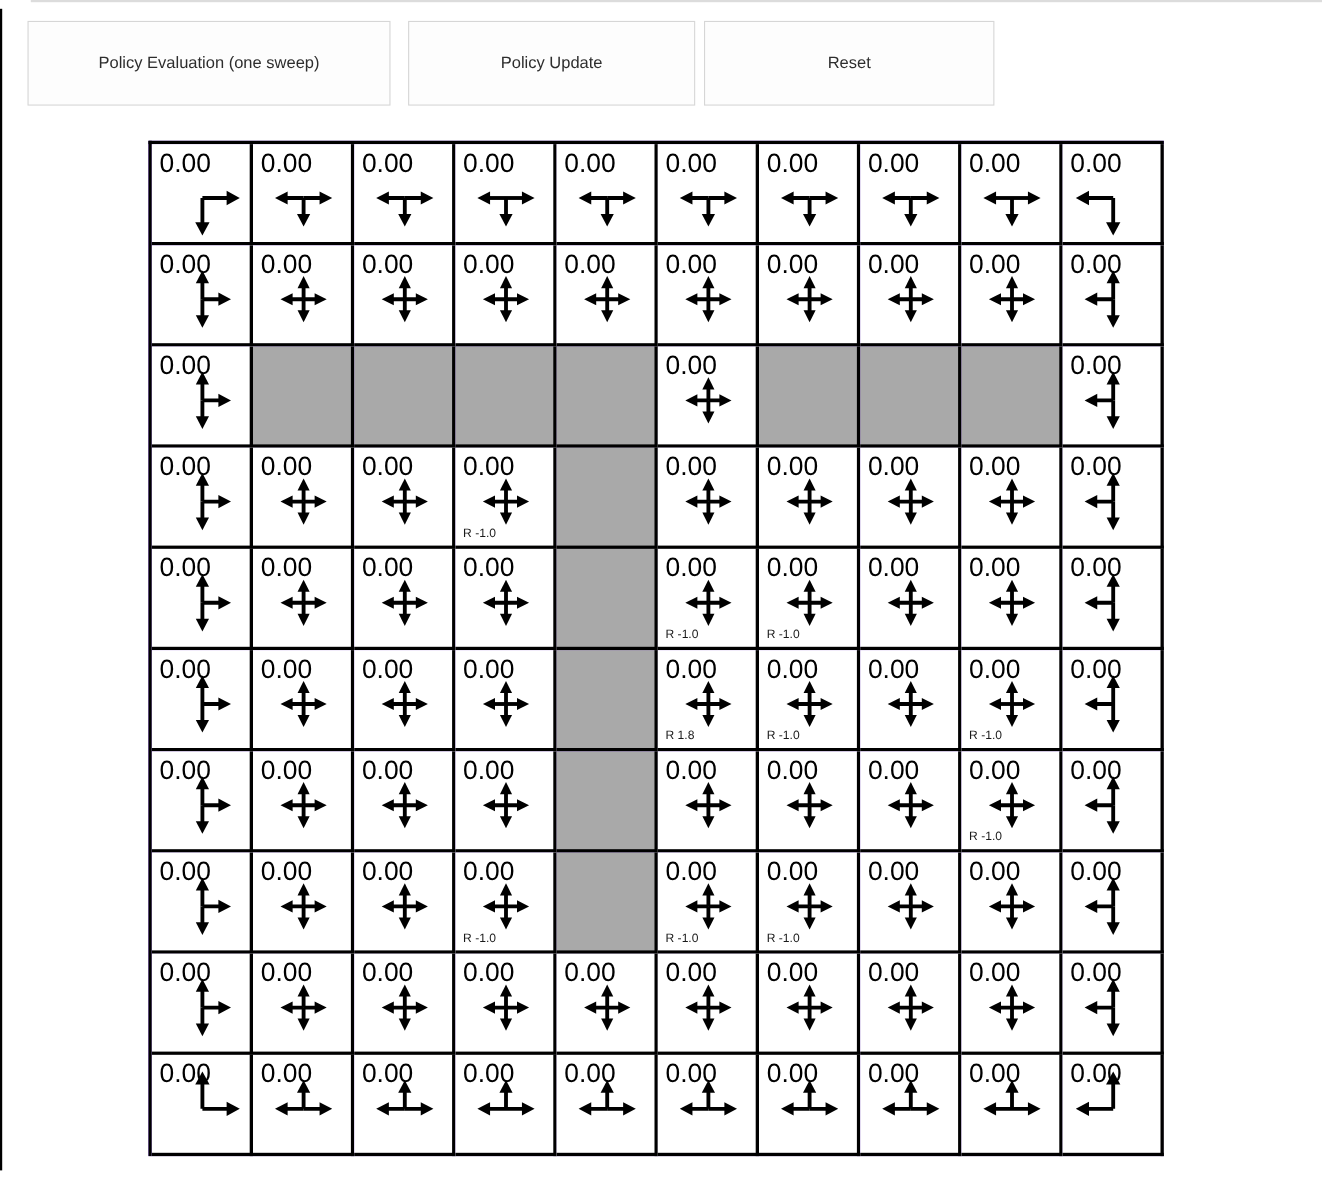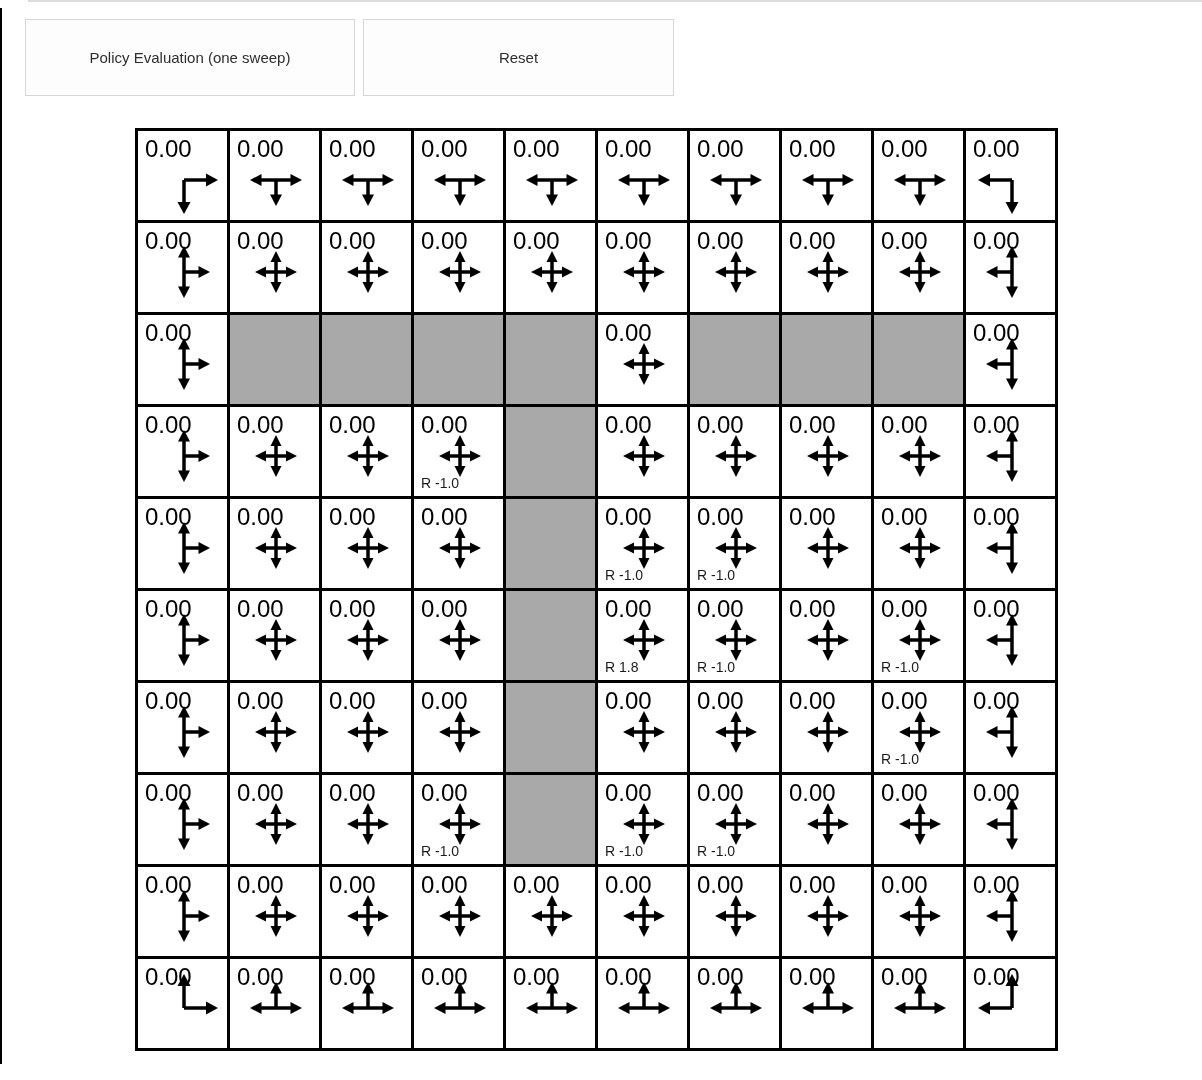--- a/index.html
+++ b/index.html
@@ -13,50 +13,51 @@
   .toolbar{position:absolute;left:0;top:19px;width:1202px;height:77px;display:flex;}
   .btn{
     box-sizing:border-box;height:77px;background:#fdfdfd;border:1px solid #d6d6d6;
     display:flex;align-items:center;justify-content:center;
     font-family:"Liberation Sans",sans-serif;font-size:15px;color:#2d2d2d;cursor:pointer;
     padding:16px;
   }
   .btn1{margin-left:25px;width:330px;}
   .btn2{margin-left:16px;width:261px;}
   .btn3{margin-left:6px;width:259px;}
-  .btn4{margin-left:8px;width:311px;}
+  .btn4{margin-left:8px;width:264px;}
 
   .grid{
     position:absolute;left:135px;top:128px;
     border-top:3px solid #000;border-left:3px solid #000;
     display:grid;grid-template-columns:repeat(10,92px);grid-template-rows:repeat(10,92px);
     background:#6d28d9;
   }
   .cell{
     box-sizing:border-box;width:92px;height:92px;position:relative;background:#fff;
     border-right:3px solid #000;border-bottom:3px solid #000;
   }
   .cell.wall{background:#a9a9a9;}
   .val{
     position:absolute;left:7px;top:5px;font-size:24px;line-height:1.05;color:#000;
     white-space:nowrap;
   }
   .rew{
-    position:absolute;left:7px;bottom:5px;font-size:14px;color:#1a1a1a;white-space:nowrap;
+    position:absolute;left:7px;bottom:5px;font-size:11px;color:#1a1a1a;white-space:nowrap;
   }
   .arrows{position:absolute;left:6px;top:9px;width:80px;height:80px;}
 </style>
 </head>
 <body>
 
 <div class="edge-left"></div>
 <div class="edge-top"></div>
 
 <div class="toolbar">
   <button class="btn btn1">Policy Evaluation (one sweep)</button>
+  <button class="btn btn2">Policy Update</button>
   <button class="btn btn4">Reset</button>
 </div>
 
 <div class="grid" id="grid">
     <div class="cell">
       <div class="val">0.00</div>
       <svg class="arrows" viewBox="-40 -40 80 80" width="80" height="80">
         <line x1="0" y1="0" x2="0" y2="23" stroke="#000" stroke-width="3.5"></line>
         <polygon points="0,34 -6.5,22 6.5,22" fill="#000"></polygon>
         <line x1="0" y1="0" x2="23" y2="0" stroke="#000" stroke-width="3.5"></line>

